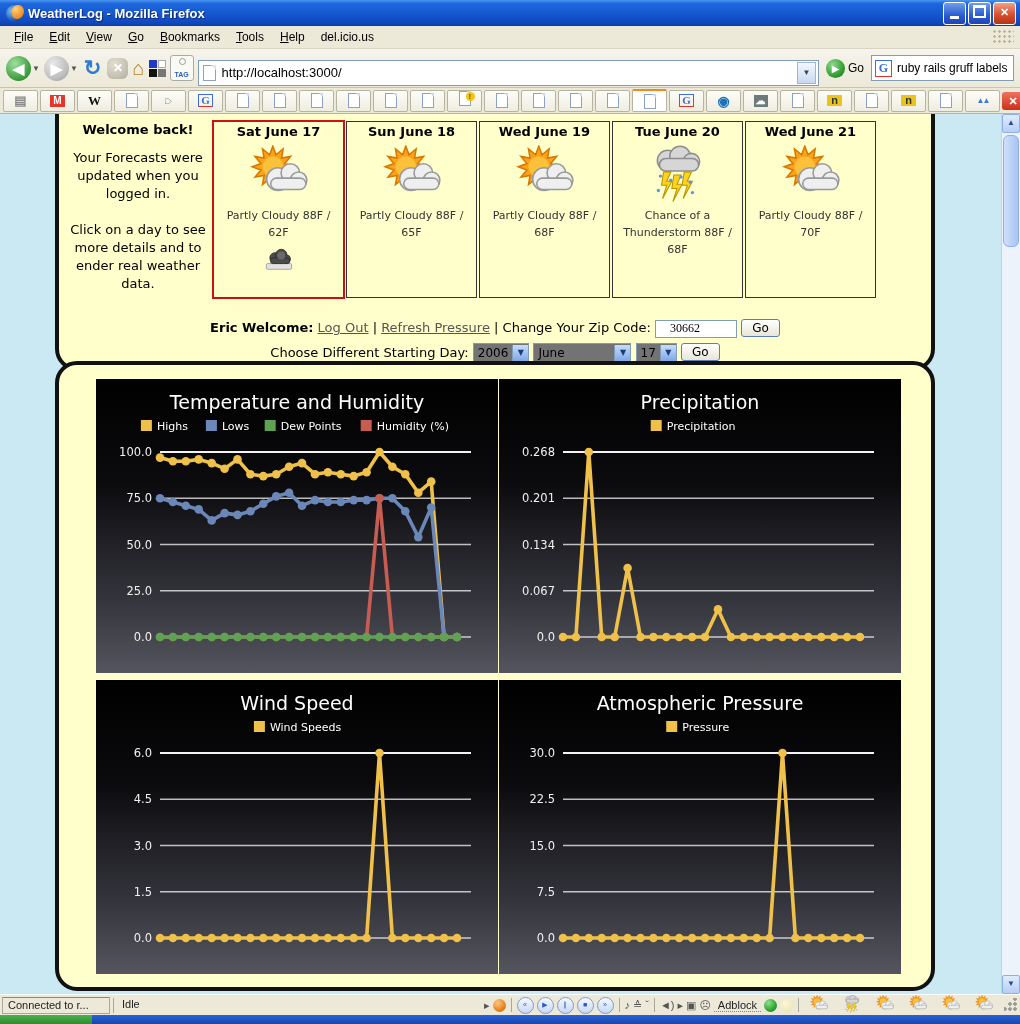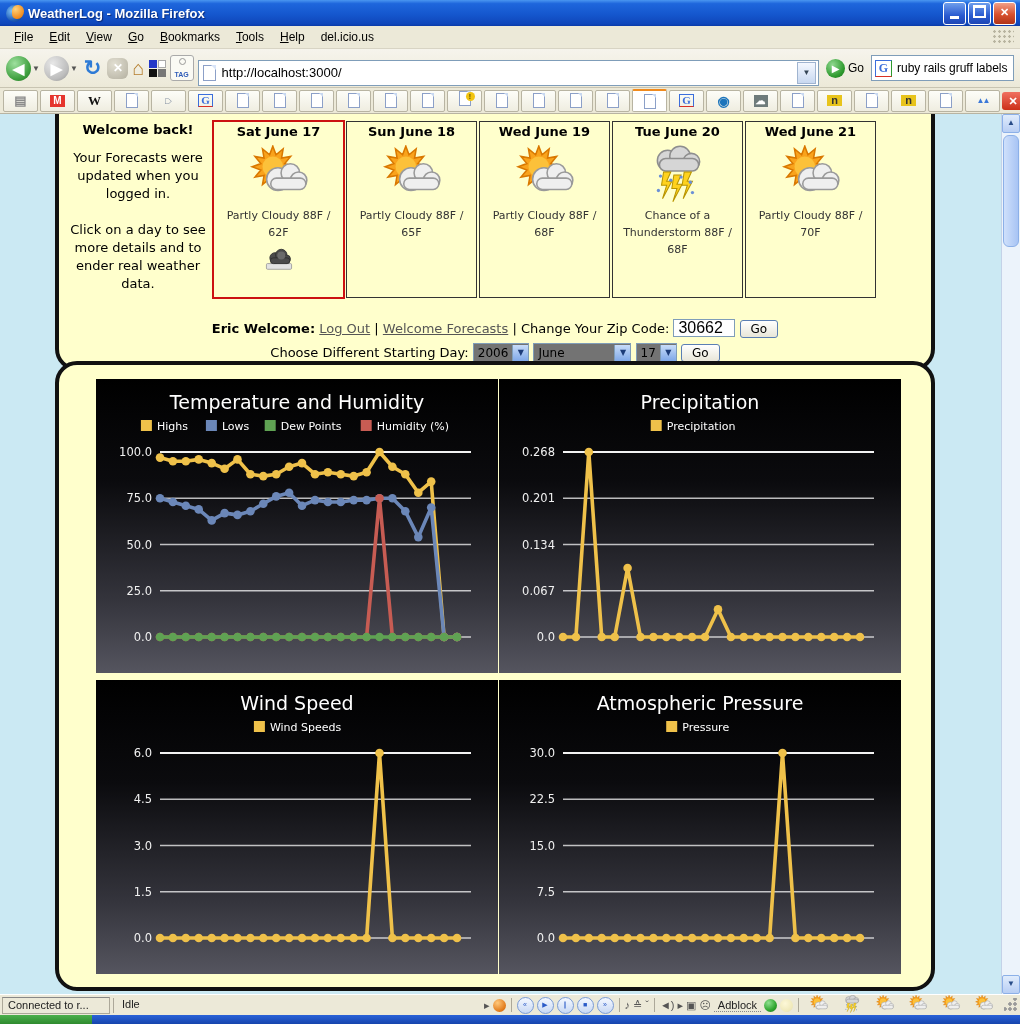--- a/index.html
+++ b/index.html
@@ -71,21 +71,21 @@
   .day-card{width:129px;height:175px;border:1px solid #333;background:#FFFFCC;margin-right:2px;text-align:center;box-sizing:content-box;}
   .day-card.selected{border:2px solid #CC1111;margin:-1px 1px -1px -1px;}
   .day-title{font-size:13px;font-weight:bold;margin-top:2px;color:#000;}
   .day-icon{margin-top:6px;height:58px;}
   .day-desc{font-size:11px;color:#333;line-height:17px;padding:4px 6px 0 6px;}
   .day-extra{margin-top:2px;}
 
   .ctrl-line{ text-align:center;font-size:13px;color:#000;margin-top:8px;}
   .ctrl-line b{font-weight:bold;}
   .ctrl-link{color:#555;text-decoration:underline;}
-  .zip-input{width:52px;height:16px;border:1px solid #7F9DB9;font-size:16px;font-family:Liberation Sans, sans-serif;padding:0 4px;}
+  .zip-input{width:52px;height:16px;border:1px solid #7F9DB9;font-size:12px;font-family:Liberation Serif, serif;padding:0 14px;}
   .xp-btn{display:inline-block;border:1px solid #5B7FB4;border-radius:3px;background:linear-gradient(180deg,#FFFFFF,#E8E6D8);font-size:12px;padding:1px 10px;color:#000;}
   .xp-select{display:inline-flex;align-items:center;border:1px solid #7F9DB9;background:#737373;height:18px;font-size:12px;vertical-align:middle;}
   .xp-select .val{padding:0 4px;}
   .xp-select .arrow{width:15px;height:16px;margin:0;background:linear-gradient(180deg,#C8DCF8,#7FA8E8);border-left:1px solid #7F9DB9;color:#1C3C78;font-size:8px;text-align:center;line-height:16px;}
 
   .charts-grid{position:absolute;left:37px;top:14px;display:grid;grid-template-columns:402px 402px;grid-template-rows:294px 294px;column-gap:1px;row-gap:7px;}
   .chart{position:relative;background:linear-gradient(180deg,#000 0%,#0B0B0E 35%,#34343C 75%,#55555F 100%);}
   .chart svg{position:absolute;left:0;top:0;}
 
   
@@ -358,21 +358,21 @@
                     </g>
                   </svg></div>
                 <div class="day-desc">Partly Cloudy 88F / 70F</div>
               </div>
             </div>
         </div>
         <div class="ctrl-line">
           <b>Eric Welcome:</b>
           <a class="ctrl-link">Log Out</a>
           <span>|</span>
-          <a class="ctrl-link">Welcome Forecasts</a>
+          <a class="ctrl-link">Refresh Pressure</a>
           <span>|</span>
           <span>Change Your Zip Code:</span>
           <input class="zip-input" value="30662" style="">
           <span class="xp-btn">Go</span>
         </div>
         <div class="ctrl-line" style="margin-top:5px">
           <span>Choose Different Starting Day:</span>
           <span class="xp-select">
               <span class="val">2006</span>
               <span class="arrow">▼</span>

